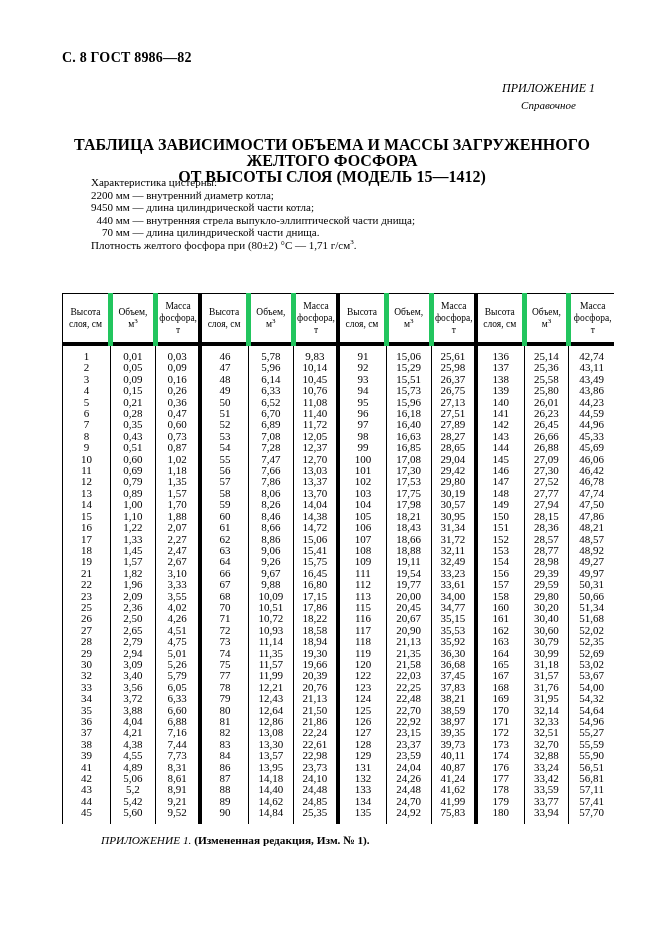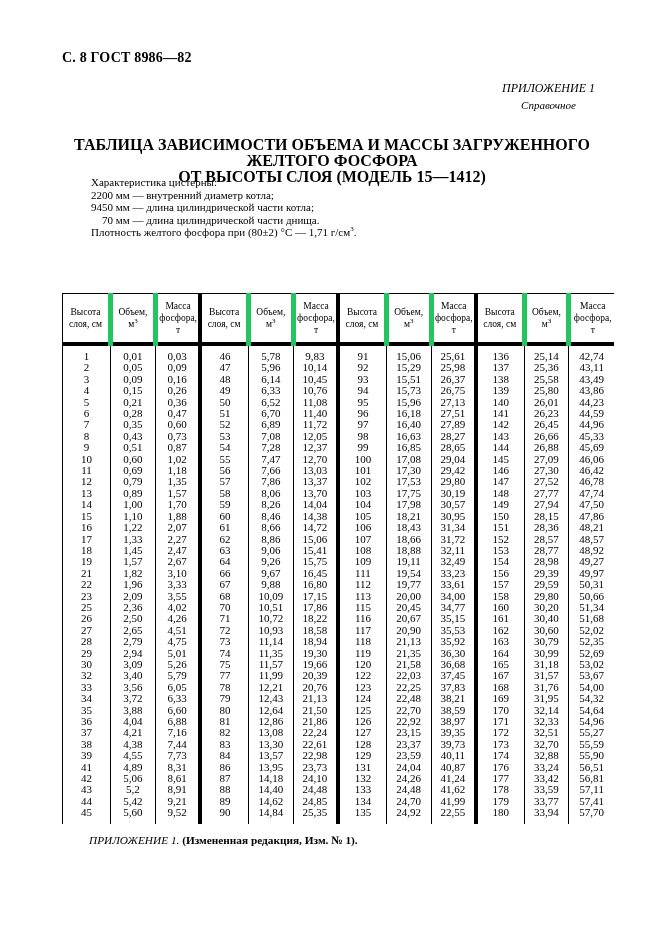--- a/index.html
+++ b/index.html
@@ -15,21 +15,21 @@
   table.data { position: absolute; left: 62px; top: 253px; border-collapse: collapse; table-layout: fixed; width: 552px; margin-top: 40px; }
   table.data col.c1 { width: 47px; } table.data col.c2 { width: 44px; } table.data col.c3 { width: 44px; }
   table.data th { font-weight: normal; font-size: 9.5px; line-height: 12px; text-align: center; vertical-align: middle;
                   height: 48px; border-top: 1.5px solid #000; border-left: 5px solid #22c55e; border-bottom: 4px solid #000; padding: 0 1px; }
   table.data td { font-size: 11px; line-height: 11.4px; text-align: center; border-left: 1px solid #000; padding: 0; height: 11.4px; }
   table.data tr.first td { padding-top: 5px; }
   table.data tr.last td { padding-bottom: 5px; }
   table.data .gstart { border-left: 4px solid #000; }
   table.data .lead { border-left: 1.5px solid #000; }
   .footnote { position: absolute; left: 89px; top: 834px; font-size: 11.3px; }
-  .footnote .it { font-style: italic; }
+  .footnote .it { font-style: italic; margin-left: 12px; }
   .footnote .b { font-weight: bold; }
 </style>
 </head>
 <body>
 
 <div class="page-header">С. 8 ГОСТ 8986—82</div>
 
 <div class="appendix">
   <div>ПРИЛОЖЕНИЕ 1</div>
   <div class="sub">Справочное</div>
@@ -37,20 +37,21 @@
 
 <div class="title">
   <div>ТАБЛИЦА ЗАВИСИМОСТИ ОБЪЕМА И МАССЫ ЗАГРУЖЕННОГО ЖЕЛТОГО ФОСФОРА</div>
   <div>ОТ ВЫСОТЫ СЛОЯ (МОДЕЛЬ 15—1412)</div>
 </div>
 
 <div class="specs">
   <div>Характеристика цистерны:</div>
   <div>2200 мм — внутренний диаметр котла;</div>
   <div>9450 мм — длина цилиндрической части котла;</div>
+  <div>  440 мм — внутренняя стрела выпукло-эллиптической части днища;</div>
   <div>    70 мм — длина цилиндрической части днища.</div>
   <div><span>Плотность желтого фосфора при (80±2) °С — 1,71 г/см</span><sup>3</sup><span>.</span></div>
 </div>
 
 <table class="data" id="data-table">
   <colgroup id="colgroup">
       <col class="c1">
       <col class="c2">
       <col class="c3">
       <col class="c1">
@@ -642,21 +643,21 @@
       </tr>
       <tr class="last">
         <td class="lead">45</td>
         <td>5,60</td>
         <td>9,52</td>
         <td class="gstart">90</td>
         <td>14,84</td>
         <td>25,35</td>
         <td class="gstart">135</td>
         <td>24,92</td>
-        <td>22,55</td>
+        <td>75,83</td>
         <td class="gstart">180</td>
         <td>33,94</td>
         <td>57,70</td>
       </tr>
     </tbody>
 </table>
 
 <div class="footnote">
   <span class="it">ПРИЛОЖЕНИЕ 1.</span>
   <span class="b">(Измененная редакция, Изм. № 1).</span>

